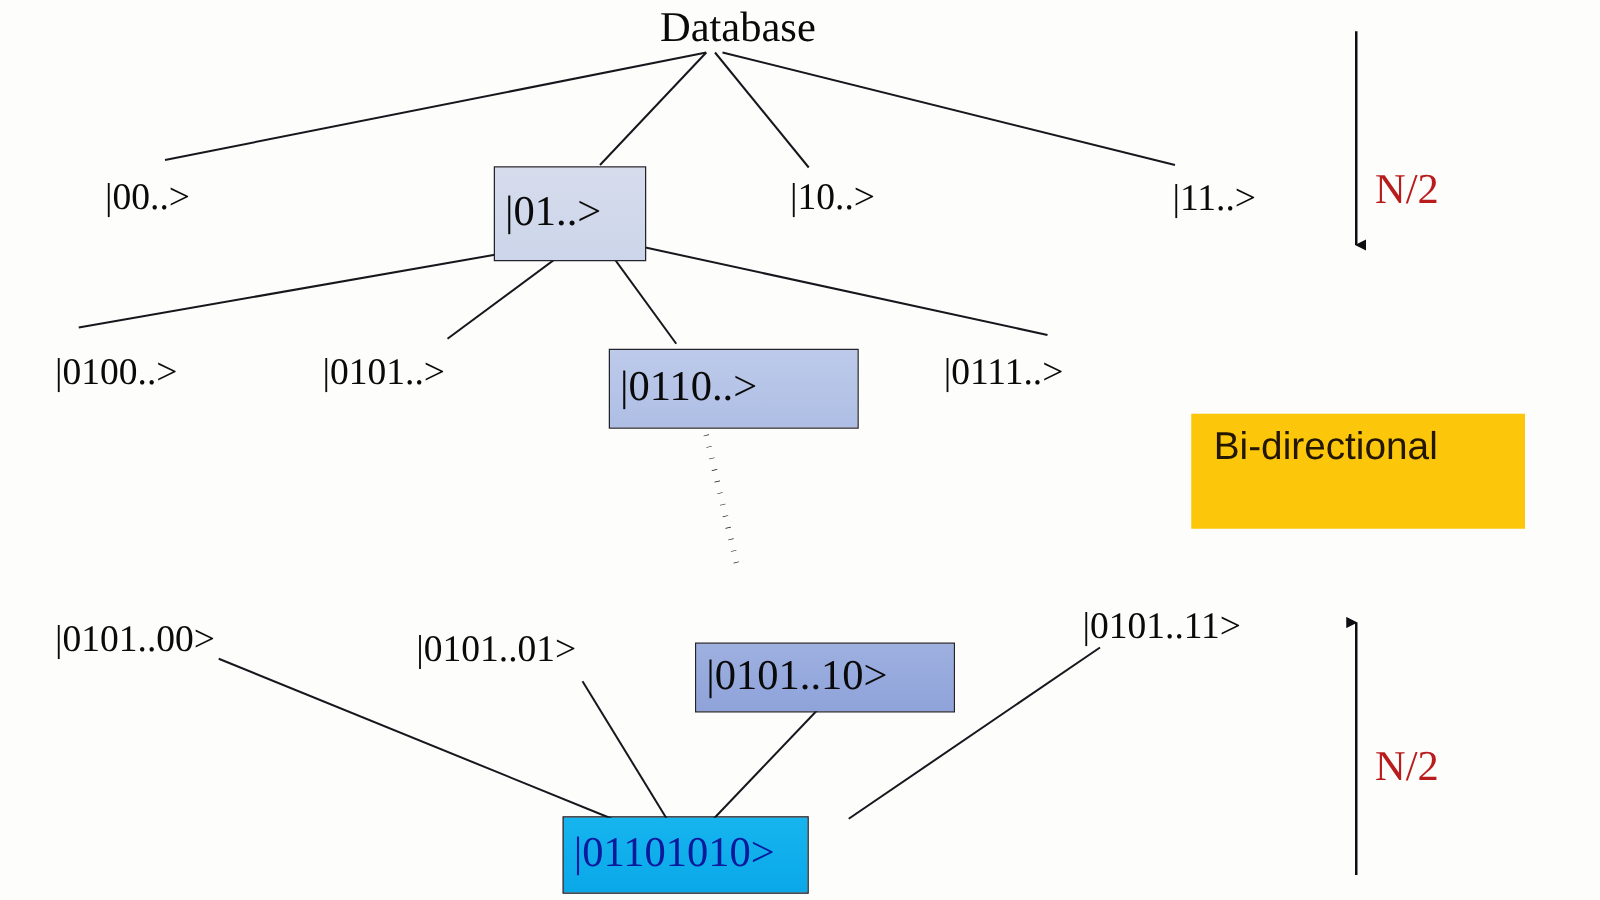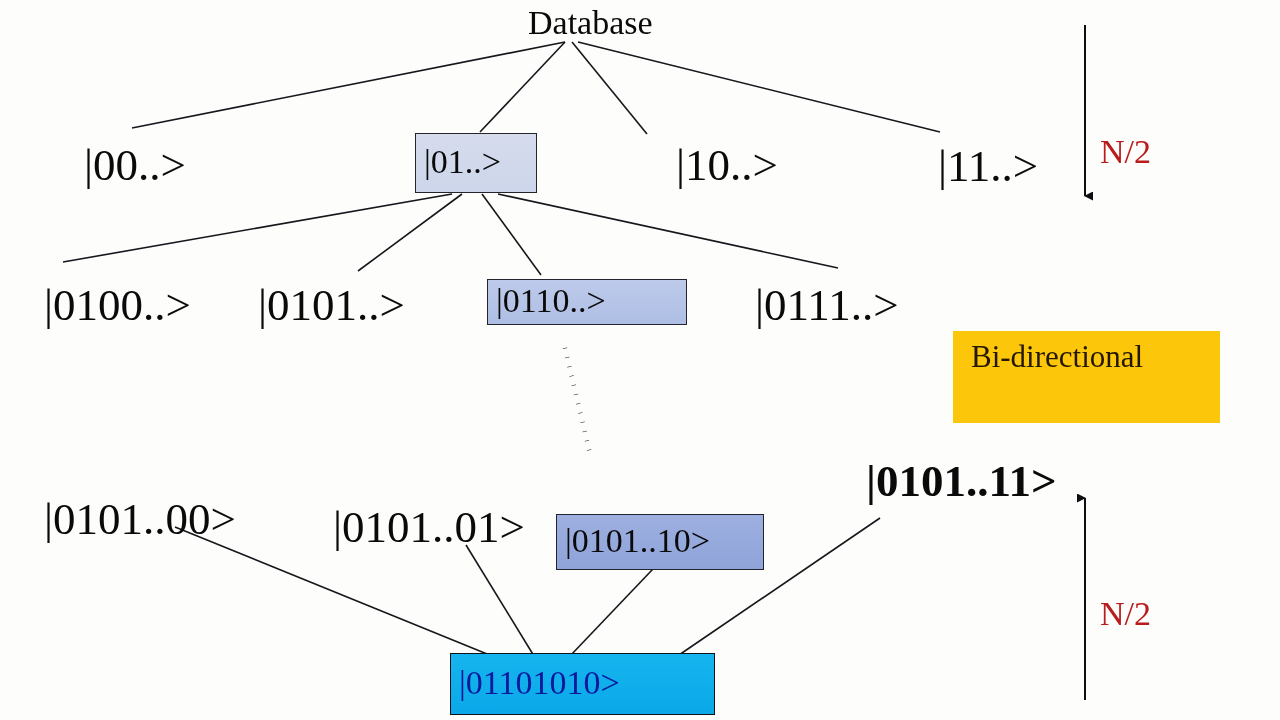--- a/index.html
+++ b/index.html
@@ -18,21 +18,21 @@
   }
   #edges {
     position: absolute;
     left: 0; top: 0;
     width: 1280px;
     height: 720px;
   }
   .node-label {
     position: absolute;
     font-family: "Liberation Serif", "DejaVu Serif", serif;
-    font-size: 45px;
+    font-size: 30px;
     line-height: 1;
     color: #0a0a0a;
     white-space: nowrap;
     letter-spacing: 0px;
   }
   .root-label {
     position: absolute;
     font-family: "Liberation Serif", "DejaVu Serif", serif;
     font-size: 34px;
     line-height: 1;
@@ -70,21 +70,21 @@
   .box-target {
     background: linear-gradient(180deg, #16b5ef 0%, #0aa8e8 100%);
     color: #0b1a9c;
     border: 1.5px solid #11111a;
   }
   .callout {
     position: absolute;
     box-sizing: border-box;
     background: #fcc60a;
     color: #241700;
-    font-family: Liberation Serif, serif;
+    font-family: Liberation Sans, sans-serif;
     font-size: 31px;
     line-height: 36px;
     padding: 8px 14px 10px 18px;
     text-align: left;
   }
   .callout div { white-space: nowrap; }
   .metric-label {
     position: absolute;
     font-family: "Liberation Serif", "DejaVu Serif", serif;
     font-size: 34px;
@@ -125,38 +125,38 @@
       </defs>
     <line x1="1085" y1="25" x2="1085" y2="196" stroke="#0d0d12" stroke-width="2" marker-end="url(#arrow-down)"></line>
         <line x1="1085" y1="700" x2="1085" y2="498" stroke="#0d0d12" stroke-width="2" marker-end="url(#arrow-up)"></line>
       </g>
   </svg>
 
   <div class="root-label" style="left:482px; top:6px;margin-left:46px;">Database</div>
 
   <div id="nodes">
       <div class="node-label" style="left: 84px; top: 143px;">|00..&gt;</div>
-      <div class="node-box box-l1" style="left: 395px; top: 133px; width: 122px; height: 60px; margin-left: 20px;">
+      <div class="node-box box-l1" style="left: 395px; top: 133px; width: 122px; height: 76px;">
         <span class="boxtext">|01..&gt;</span>
       </div>
-      <div class="node-label" style="left: 632px; top: 143px; margin-left: 44px;">|10..&gt;</div>
+      <div class="node-label" style="left: 632px; top: 143px;">|10..&gt;</div>
       <div class="node-label" style="left: 938px; top: 144px;">|11..&gt;</div>
       <div class="node-label" style="left: 44px; top: 283px;">|0100..&gt;</div>
       <div class="node-label" style="left: 258px; top: 283px;">|0101..&gt;</div>
-      <div class="node-box box-l2" style="left: 487px; top: 279px; width: 200px; height: 46px;">
+      <div class="node-box box-l2" style="left: 487px; top: 279px; width: 200px; height: 64px;">
         <span class="boxtext">|0110..&gt;</span>
       </div>
       <div class="node-label" style="left: 755px; top: 283px;">|0111..&gt;</div>
       <div class="node-label" style="left: 44px; top: 497px;">|0101..00&gt;</div>
       <div class="node-label" style="left: 333px; top: 505px;">|0101..01&gt;</div>
       <div class="node-box box-l3" style="left: 556px; top: 490px; width: 208px; height: 56px; margin-top: 24px;">
         <span class="boxtext">|0101..10&gt;</span>
       </div>
-      <div class="node-label" style="left: 866px; top: 459px; font-weight: bold;">|0101..11&gt;</div>
-      <div class="node-box box-target" style="left: 450px; top: 653px; width: 265px; height: 62px;">
+      <div class="node-label" style="left: 866px; top: 486px;">|0101..11&gt;</div>
+      <div class="node-box box-target" style="left: 450px; top: 653px; width: 197px; height: 62px;">
         <span class="boxtext">|01101010&gt;</span>
       </div>
     </div>
 
   <div class="callout" style="left:953px; top:331px; width:267px; height:92px;">
     <div>Bi-directional</div>
   </div>
 
   <div class="metric-label" style="left:1100px; top:135px;">N/2</div>
 

